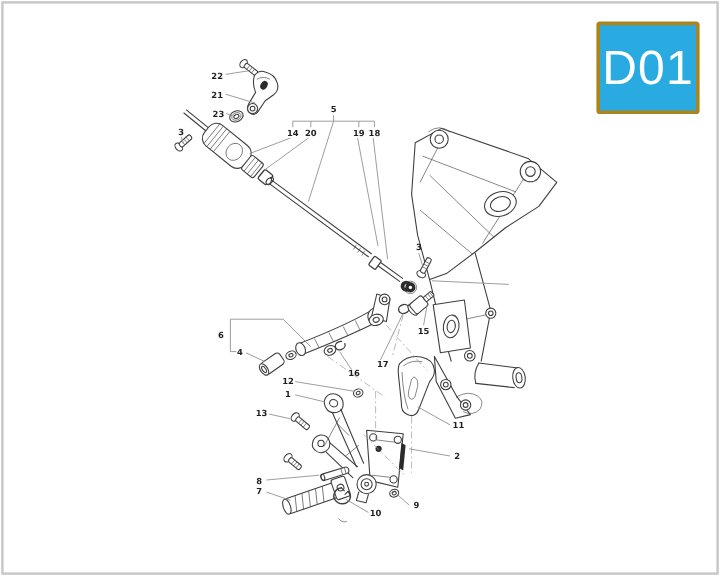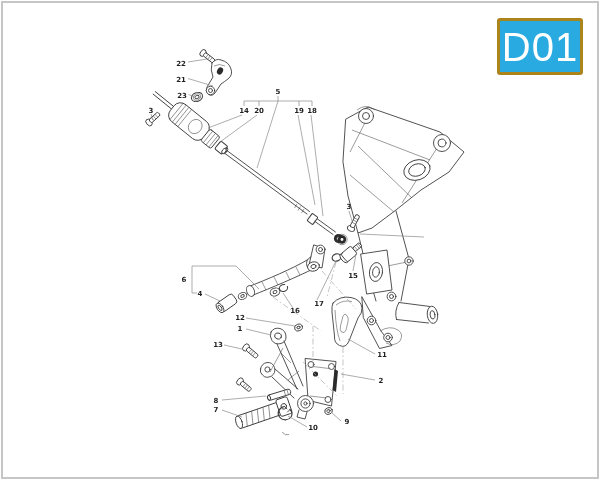--- a/index.html
+++ b/index.html
@@ -1,18 +1,18 @@
 <!DOCTYPE html>
 <html><head>
 <meta charset="utf-8">
 <style>
   html,body{margin:0;padding:0;background:#fff;width:600px;height:480px;overflow:hidden}
   .page{position:relative;width:600px;height:480px;background:#fff;font-family:"Liberation Sans",sans-serif}
   .page-border{position:absolute;inset:1px;border:2px solid #c6c6c6;pointer-events:none}
-  .badge{position:absolute;left:497px;top:18px;width:86px;height:57px;box-sizing:border-box;
+  .badge{position:absolute;left:497px;top:18px;width:86px;height:77px;box-sizing:border-box;
          border:3px solid #ab841c;border-radius:3px;background:#29abe2;color:#fff;
          display:flex;align-items:center;justify-content:center;
          font-family:"Liberation Sans",sans-serif;font-size:40px;font-weight:400;letter-spacing:1px;line-height:1}
   svg.diagram{position:absolute;left:0;top:0}
   .p  {stroke:#3e3e3e;fill:none;stroke-width:.9;stroke-linecap:round;stroke-linejoin:round}
   .pf {stroke:#3e3e3e;fill:#fff;stroke-width:.9;stroke-linecap:round;stroke-linejoin:round}
   .d  {stroke:#4a4a4a;fill:none;stroke-width:.55}
   .ld {stroke:#8a8a8a;fill:none;stroke-width:.7}
   .cl {stroke:#9e9e9e;fill:none;stroke-width:.6;stroke-dasharray:6 2.5 1.5 2.5}
   .dark{fill:#2b2b2b;stroke:none}

